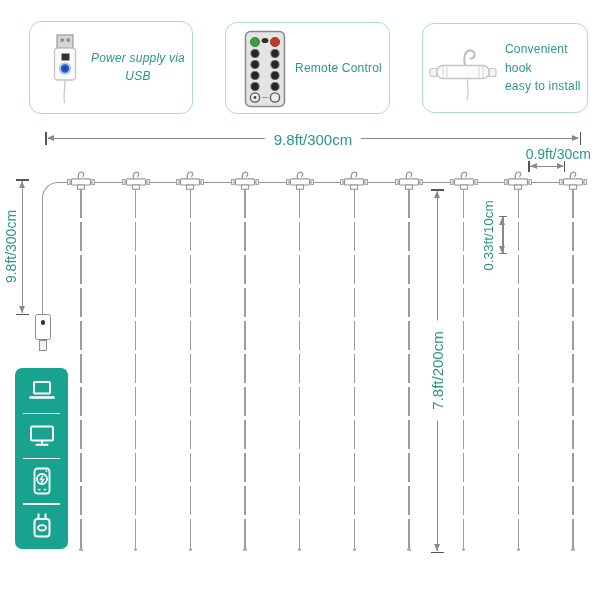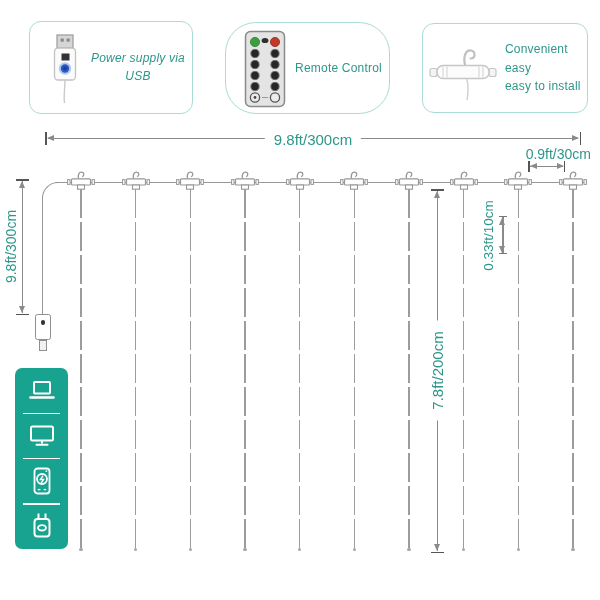--- a/index.html
+++ b/index.html
@@ -2,21 +2,21 @@
 <html><head>
 <meta charset="utf-8">
 <style>
   * { margin:0; padding:0; box-sizing:border-box; }
   html,body { width:600px; height:600px; background:#fff; font-family:"Liberation Sans", sans-serif; }
   .stage { position:relative; width:600px; height:600px; background:#fff; overflow:hidden; }
 
   
   .callout { position:absolute; background:#fff; border:1.5px solid #A9DCD4; border-radius:12px; }
   .callout-1 { left:29px; top:21px; width:164px; height:93px;font-style:italic; }
-  .callout-2 { left:225px; top:22px; width:165px; height:92px;border-radius:31px; }
+  .callout-2 { left:225px; top:22px; width:165px; height:92px; }
   .callout-3 { left:422px; top:23px; width:166px; height:90px; }
   .callout-text { position:absolute; color:#2E968B; font-size:12px; line-height:1.55; letter-spacing:.2px; }
   .callout-1 .callout-text { left:58px; right:4px; top:50%; transform:translateY(-50%); text-align:center; }
   .callout-2 .callout-text { left:66px; right:4px; top:50%; transform:translateY(-50%); text-align:center; }
   .callout-3 .callout-text { left:82px; right:2px; top:50%; transform:translateY(-50%); text-align:left; }
   .callout-icon { position:absolute; }
 
   
   .dim-label { color:#2E968B; position:absolute; white-space:nowrap; }
   .tick-v { position:absolute; width:1.5px; background:#555; }
@@ -113,21 +113,21 @@
       <rect x="3" y="30.5" width="7" height="8" rx="2" fill="#f4f4f4" stroke="#c5c5c5" stroke-width="1.2"></rect>
       <rect x="62" y="30.5" width="7" height="8" rx="2" fill="#f4f4f4" stroke="#c5c5c5" stroke-width="1.2"></rect>
       <rect x="10" y="27.5" width="52" height="13" rx="6" fill="#fcfcfc" stroke="#c5c5c5" stroke-width="1.4"></rect>
       <line x1="16" y1="28.5" x2="16" y2="39.5" stroke="#d8d8d8" stroke-width="1.2"></line>
       <line x1="20" y1="28.5" x2="20" y2="39.5" stroke="#d8d8d8" stroke-width="1.2"></line>
       <line x1="52" y1="28.5" x2="52" y2="39.5" stroke="#d8d8d8" stroke-width="1.2"></line>
       <line x1="56" y1="28.5" x2="56" y2="39.5" stroke="#d8d8d8" stroke-width="1.2"></line>
       <path d="M40,41 q2,10 0,21" stroke="#d0d0d0" stroke-width="1.4" fill="none"></path>
     </svg>
     <span class="callout-text">
-      <span>Convenient easy</span><br>
+      <span>Convenient hook</span><br>
       <span>easy to install</span>
     </span>
   </div>
 
   <div class="dim-top">
     <div class="tick-v" style="left:0; top:1px; height:13px;"></div>
     <div class="tick-v" style="right:0; top:1px; height:13px;"></div>
     <div class="dline-h" style="left:3px; right:3px; top:7px;"></div>
     <div class="arr left" style="left:2px; top:4px;"></div>
     <div class="arr right" style="right:2px; top:4px;"></div>

